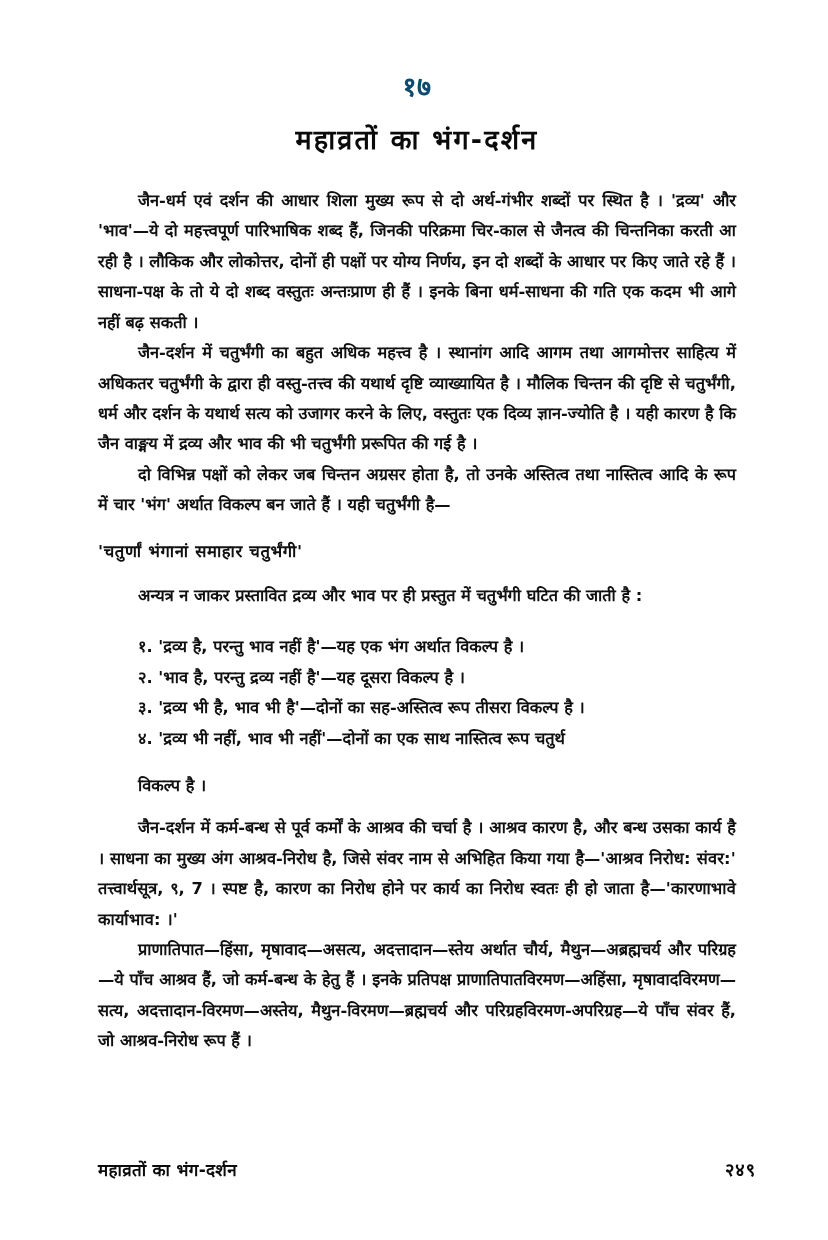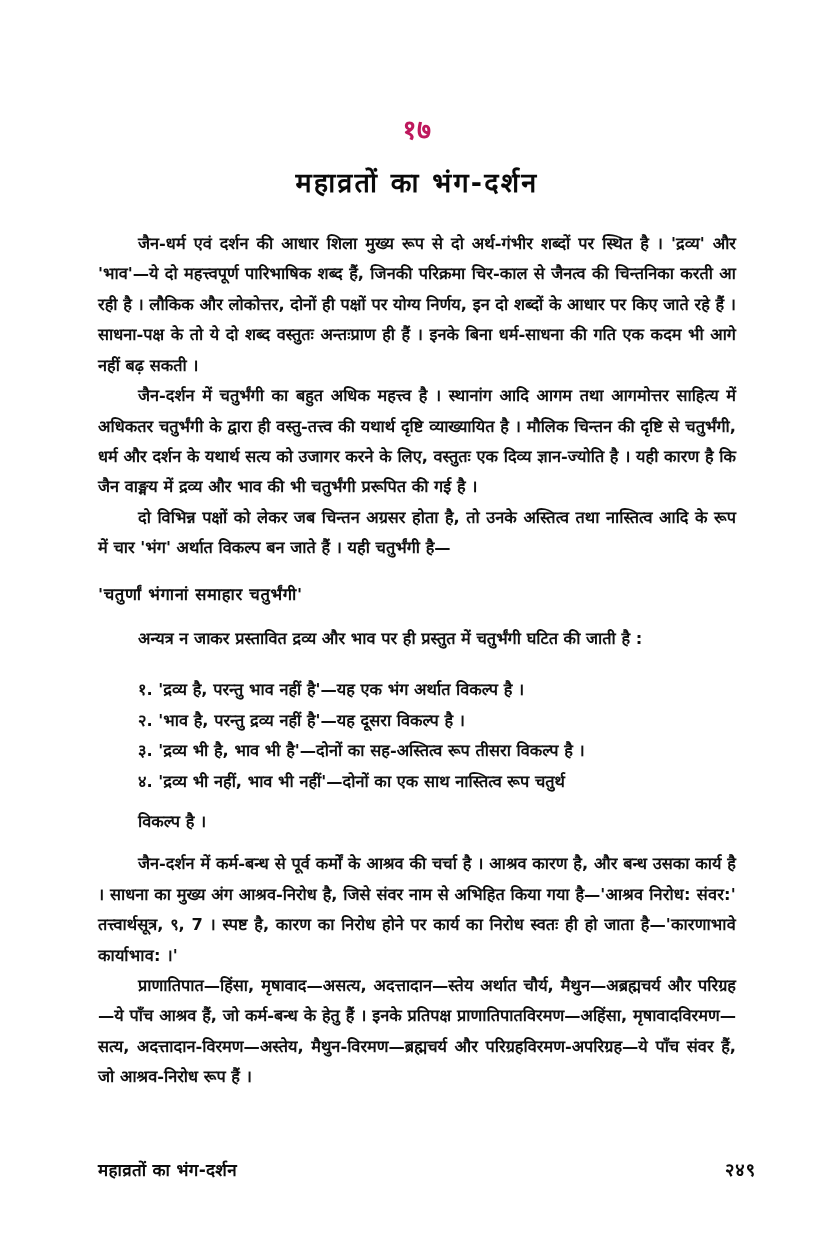--- a/index.html
+++ b/index.html
@@ -24,22 +24,22 @@
     position: absolute;
     left: 98px;
     top: 0;
     width: 638px;
   }
   .chapter-number {
     text-align: center;
     font-family: "DejaVu Sans", sans-serif;
     font-size: 27px;
     font-weight: 700;
-    color: #be185d;
-    margin-top: 115px;
+    color: #0c4a6e;
+    margin-top: 72px;
     line-height: 1.1;
     letter-spacing: 0.5px;
   }
   .chapter-title {
     text-align: center;
     font-family: "DejaVu Sans", sans-serif;
     font-size: 27px;
     font-weight: 700;
     color: #0a0a0a;
     margin-top: 22px;
@@ -61,21 +61,21 @@
     text-align: justify;
   }
   .quote-line {
     margin: 16px 0 14px 0;
     text-align: left;
     font-weight: 700;
     font-size: 16.6px;
     letter-spacing: 0.6px;
   }
   .list-block {
-    margin: 14px 0 10px 0;
+    margin: 14px 0 17px 0;
     padding: 0;
     list-style: none;
   }
   .list-block li {
     margin: 0;
     padding: 0 0 0 40px;
     text-align: justify;
     line-height: 30.4px;
   }
   .list-tail {

